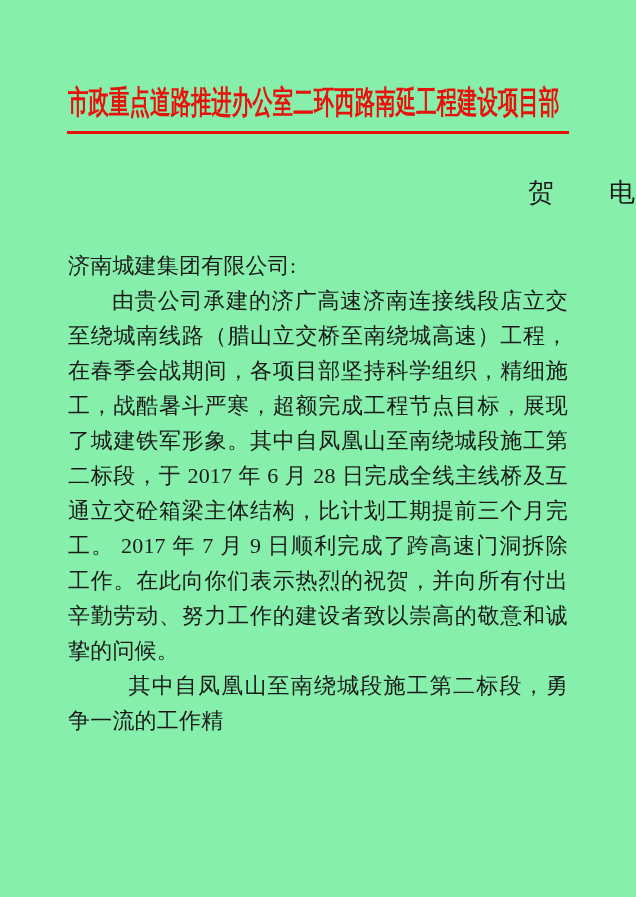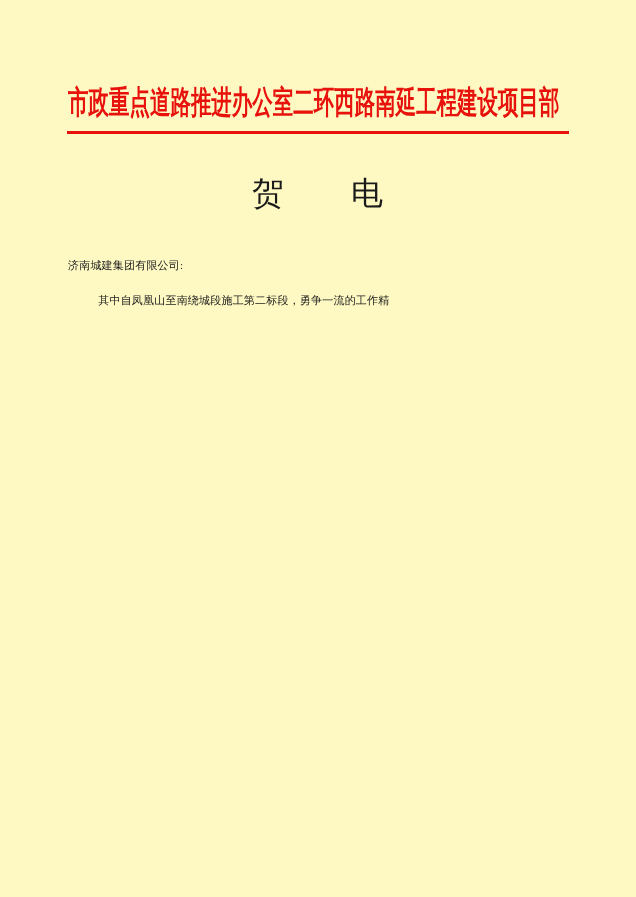--- a/index.html
+++ b/index.html
@@ -1,21 +1,21 @@
 <!DOCTYPE html>
 <html lang="zh" style="--accent: #e8120c; --ink: #1a1a1a;"><head>
 <meta charset="utf-8">
 <style>
   :root { --accent: #e8120c; --ink: #1a1a1a; }
   html, body { margin: 0; padding: 0; background: #ffffff; }
   .page {
     position: relative;
     width: 636px;
     height: 897px;
-    background: #fef9c3;
+    background: #86efac;
     overflow: hidden;
     box-sizing: border-box;
     padding-top: 84px;
   }
   
   .org-title-wrap {
     width: 500px;
     margin: 0 auto;
     white-space: nowrap;
     line-height: 34px;
@@ -35,33 +35,33 @@
   .red-rule {
     width: 502px;
     height: 3px;
     background: var(--accent);
     margin: 11px auto 0 auto;
   }
   
   .doc-title {
     font-family: "Liberation Serif", "DejaVu Serif", serif;
     font-weight: normal;
-    font-size: 32px;
+    font-size: 26px;
     line-height: 30px;
     color: var(--ink);
-    text-align: center;
+    text-align: right;
     margin: 44px 0 0 0;
     white-space: pre;
     letter-spacing: 1px;
   }
   
   .doc-body {
     margin: 40px 68px 0 68px;
     font-family: "Liberation Serif", "DejaVu Serif", serif;
-    font-size: 11px;
+    font-size: 22px;
     letter-spacing: 0.2px;
     line-height: 35px;
     color: var(--ink);
     text-align: justify;
   }
   .doc-body p { margin: 0; padding: 0; }
   .salutation { text-indent: 0; }
   .para { text-indent: 2em; }
   .para-closing { text-indent: 2.75em; }
 </style>
@@ -74,16 +74,17 @@
     <div class="org-title-wrap">
       <span class="org-title">市政重点道路推进办公室二环西路南延工程建设项目部</span>
     </div>
     <div class="red-rule"></div>
   </header>
 
   <h1 class="doc-title">贺　　电</h1>
 
   <main class="doc-body">
     <p class="salutation">济南城建集团有限公司:</p>
+    <p class="para">由贵公司承建的济广高速济南连接线段店立交至绕城南线路（腊山立交桥至南绕城高速）工程，在春季会战期间，各项目部坚持科学组织，精细施工，战酷暑斗严寒，超额完成工程节点目标，展现了城建铁军形象。其中自凤凰山至南绕城段施工第二标段，于 2017 年 6 月 28 日完成全线主线桥及互通立交砼箱梁主体结构，比计划工期提前三个月完工。 2017 年 7 月 9 日顺利完成了跨高速门洞拆除工作。在此向你们表示热烈的祝贺，并向所有付出辛勤劳动、努力工作的建设者致以崇高的敬意和诚挚的问候。</p>
     <p class="para para-closing">其中自凤凰山至南绕城段施工第二标段，勇争一流的工作精</p>
   </main>
 
 </div>
 
 </body></html>

